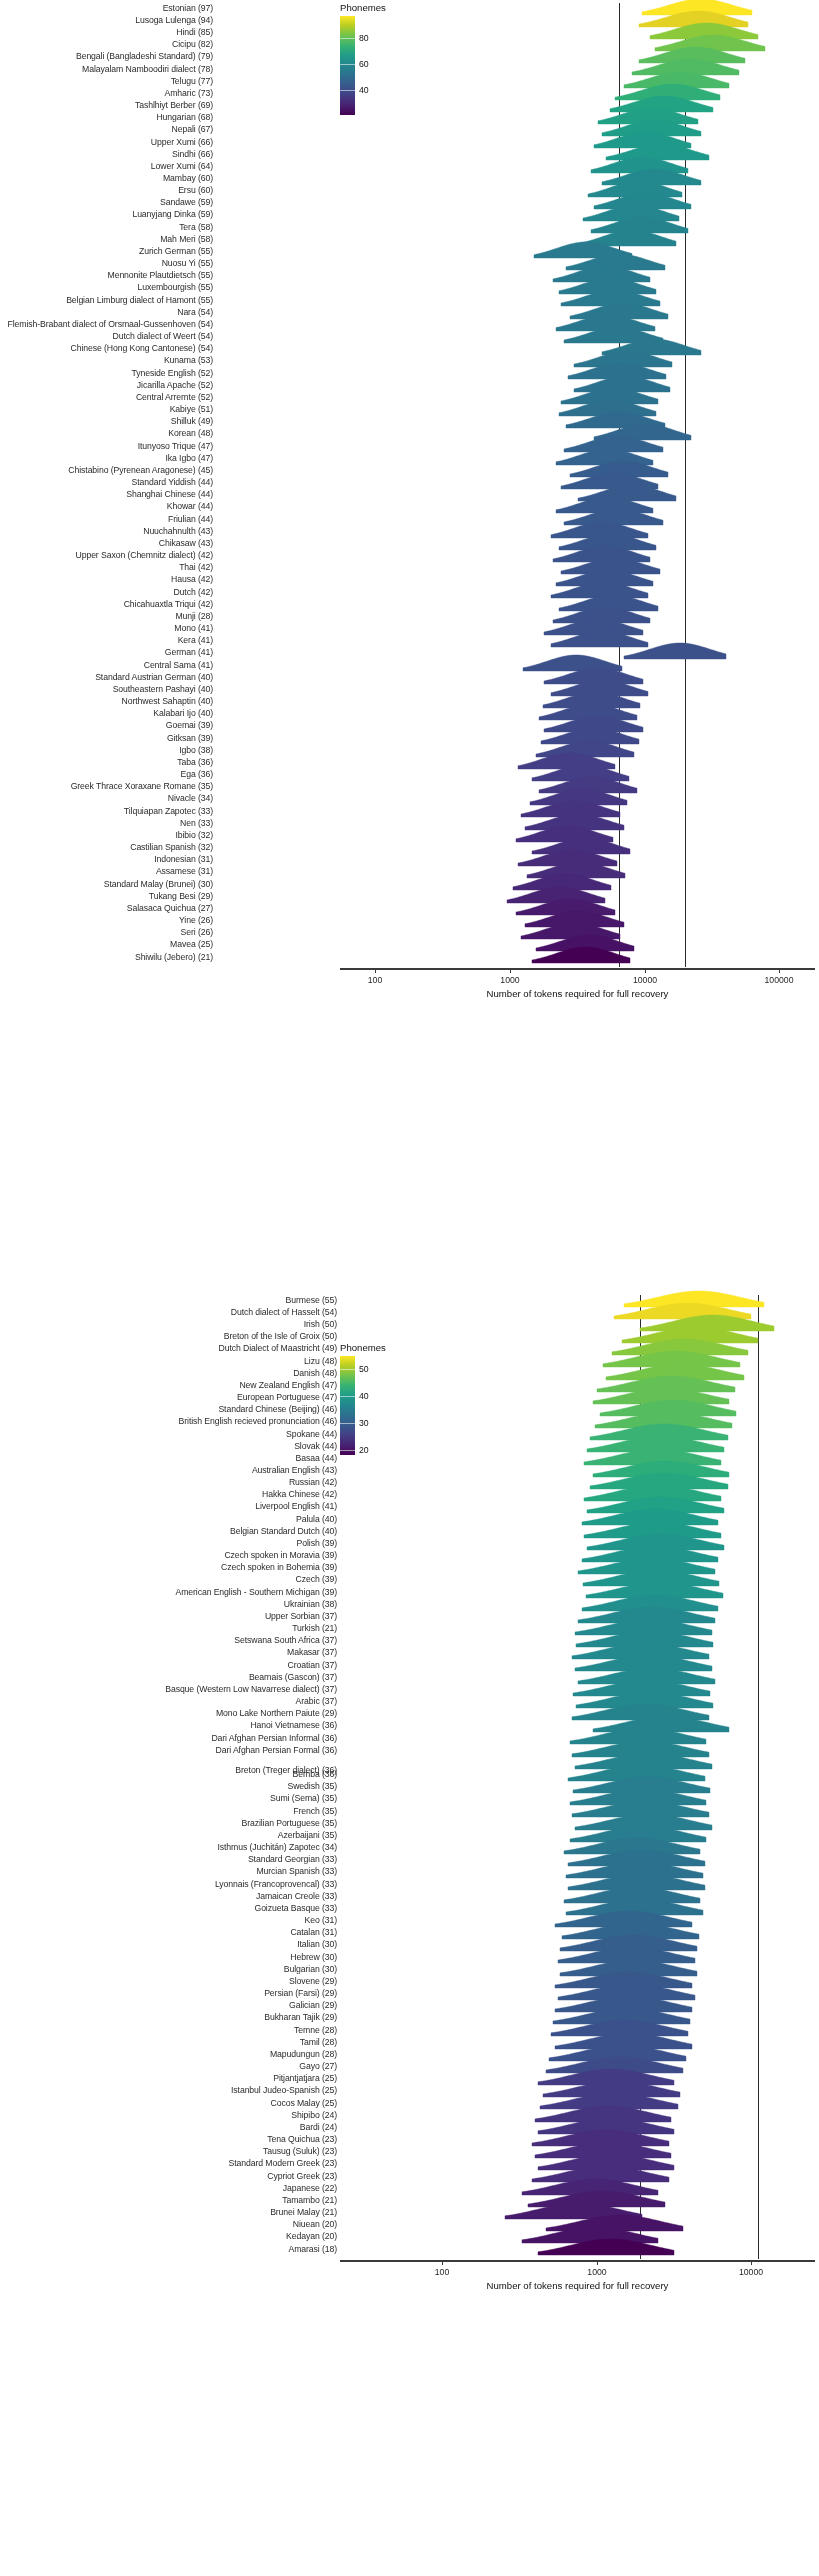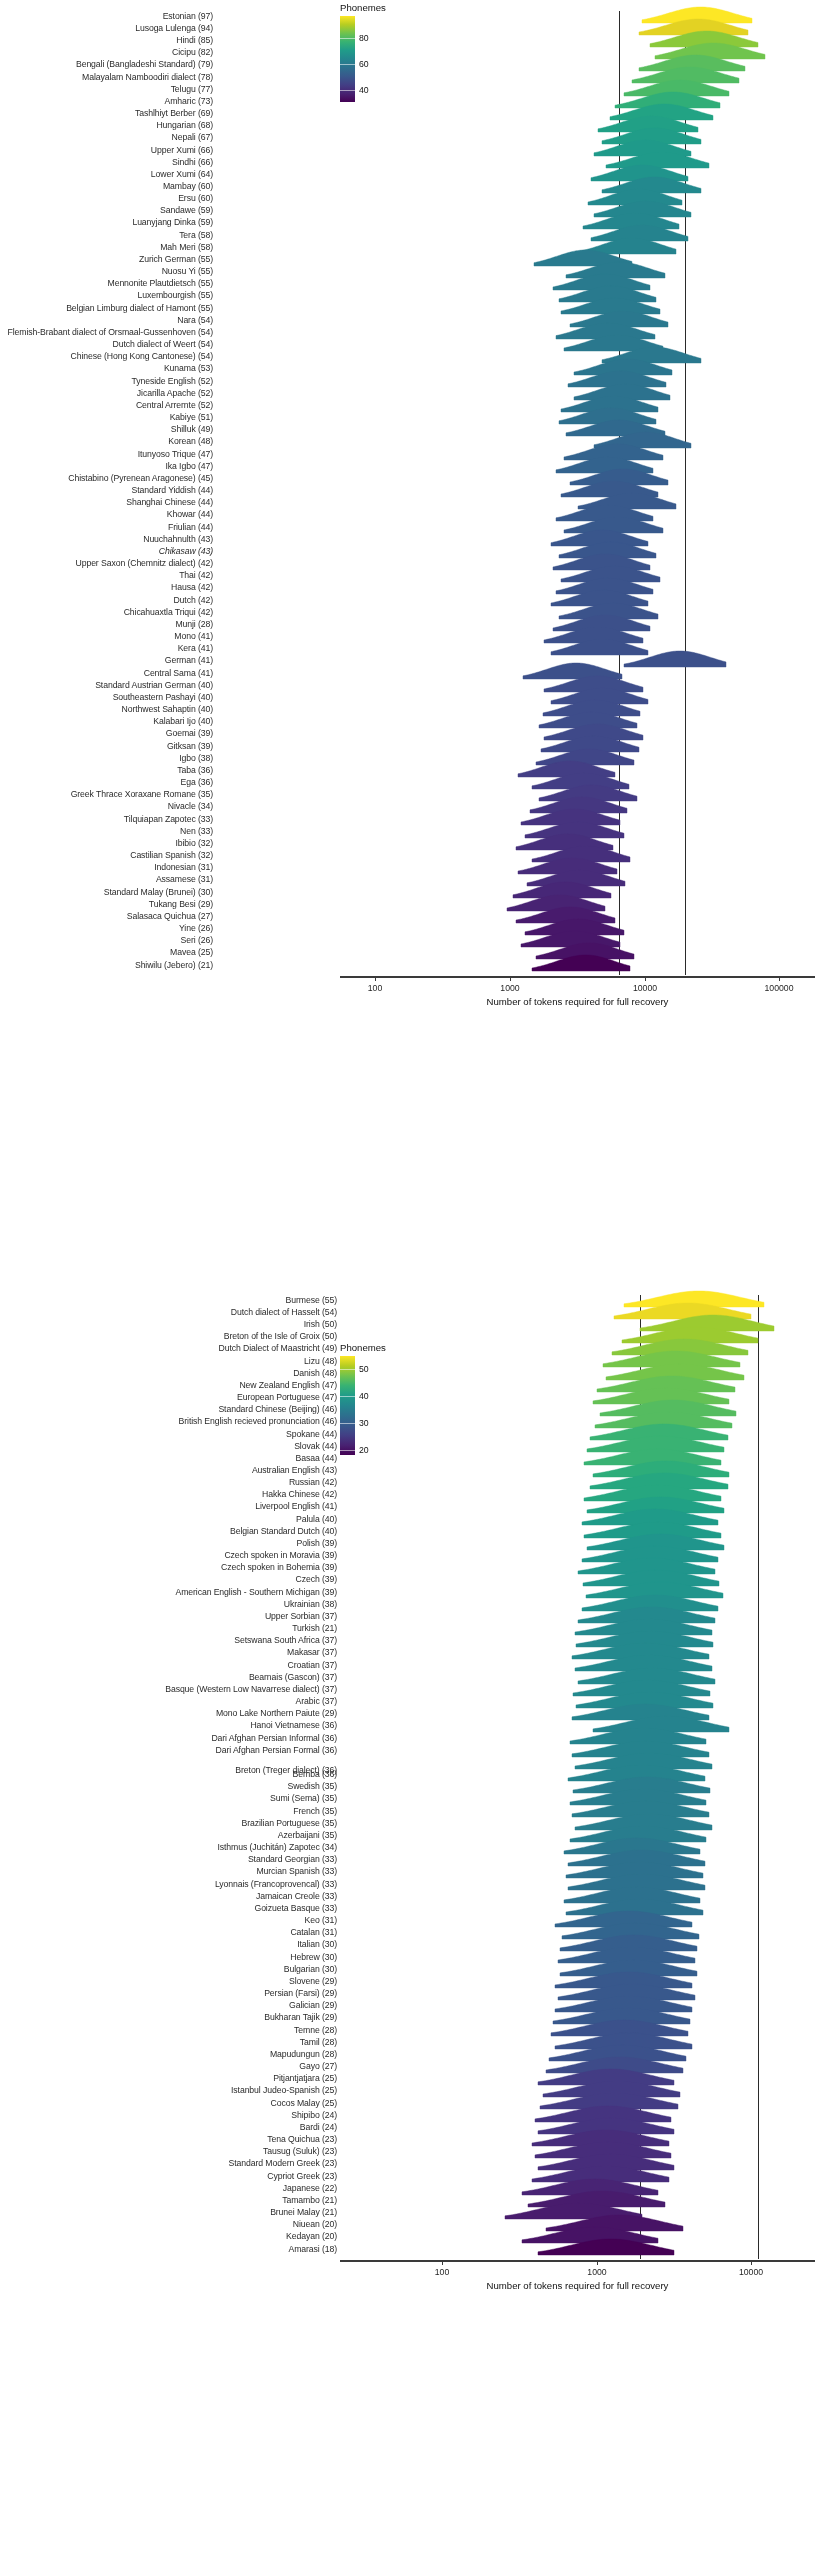--- a/index.html
+++ b/index.html
@@ -24,21 +24,21 @@
   .cbar{position:relative;width:14.6px;border:0;}
   .cbar-tick-label{position:absolute;font-size:8.7px;color:#111;left:19px;transform:translateY(-50%);white-space:nowrap;}
   .cbar-tickmark{position:absolute;left:0;width:14.6px;height:0.6px;background:rgba(255,255,255,.55);}
 </style>
 </head>
 <body>
 
 <div class="figure">
 
   <div class="panel" id="panel1" style="position:absolute;left:0;top:0;width:820px;height:1284px;">
-    <div class="plot-area" id="p1-plot" style="position:absolute;left:0;top:8px;width:696px;height:1284px;">
+    <div class="plot-area" id="p1-plot" style="position:absolute;left:0;top:0;width:696px;height:1284px;">
         <div class="vline" style="left: 619px; top: 3.4px; height: 964px;"></div>
         <div class="vline" style="left: 685px; top: 3.4px; height: 964px;"></div>
         <div class="row-label" style="top: 1.7px; right: 483px;">Estonian (97)</div>
         <div class="ridge-holder" style="left: 642px; top: -2.5px; width: 110px; height: 17px;">
           <svg class="ridge-svg" width="110" height="17" viewBox="0 0 194.9580642124822 30" preserveAspectRatio="none">
             <path d="M0,30 L0.00,24.39 L2.79,23.89 L5.57,23.36 L8.36,22.80 L11.14,22.21 L13.93,21.59 L16.71,20.95 L19.50,20.28 L22.28,19.58 L25.07,18.86 L27.85,18.12 L30.64,17.36 L33.42,16.58 L36.21,15.78 L38.99,14.97 L41.78,14.16 L44.56,13.33 L47.35,12.51 L50.13,11.69 L52.92,10.87 L55.70,10.06 L58.49,9.27 L61.27,8.49 L64.06,7.74 L66.84,7.02 L69.63,6.32 L72.41,5.67 L75.20,5.05 L77.98,4.47 L80.77,3.94 L83.55,3.46 L86.34,3.04 L89.12,2.67 L91.91,2.36 L94.69,2.12 L97.48,1.93 L100.26,1.81 L103.05,1.75 L105.83,1.76 L108.62,1.83 L111.40,1.97 L114.19,2.17 L116.97,2.44 L119.76,2.76 L122.55,3.15 L125.33,3.58 L128.12,4.07 L130.90,4.61 L133.69,5.20 L136.47,5.83 L139.26,6.49 L142.04,7.20 L144.83,7.93 L147.61,8.68 L150.40,9.46 L153.18,10.25 L155.97,11.06 L158.75,11.88 L161.54,12.70 L164.32,13.52 L167.11,14.34 L169.89,15.15 L172.68,15.95 L175.46,16.74 L178.25,17.52 L181.03,18.27 L183.82,19.01 L186.60,19.72 L189.39,20.41 L192.17,21.07 L194.96,21.71 L194.9580642124822,30 Z" fill="rgb(253,231,37)" stroke="rgb(253,231,37)" stroke-width="0.8"></path>
           </svg>
         </div>
         <div class="row-label" style="top: 14px; right: 483px;">Lusoga Lulenga (94)</div>
         <div class="ridge-holder" style="left: 639px; top: 9.7px; width: 109px; height: 17px;">
@@ -291,21 +291,21 @@
           <svg class="ridge-svg" width="99" height="17" viewBox="0 0 175.26901129918974 30" preserveAspectRatio="none">
             <path d="M0,30 L0.00,24.56 L2.50,24.07 L5.01,23.55 L7.51,23.00 L10.02,22.42 L12.52,21.81 L15.02,21.18 L17.53,20.52 L20.03,19.83 L22.53,19.12 L25.04,18.38 L27.54,17.62 L30.05,16.85 L32.55,16.06 L35.05,15.26 L37.56,14.44 L40.06,13.62 L42.57,12.80 L45.07,11.97 L47.57,11.15 L50.08,10.34 L52.58,9.54 L55.08,8.76 L57.59,8.00 L60.09,7.27 L62.60,6.56 L65.10,5.89 L67.60,5.26 L70.11,4.67 L72.61,4.12 L75.12,3.63 L77.62,3.18 L80.12,2.79 L82.63,2.46 L85.13,2.20 L87.63,1.99 L90.14,1.84 L92.64,1.77 L95.15,1.75 L97.65,1.80 L100.15,1.92 L102.66,2.10 L105.16,2.34 L107.67,2.64 L110.17,3.01 L112.67,3.42 L115.18,3.90 L117.68,4.42 L120.18,4.99 L122.69,5.60 L125.19,6.26 L127.70,6.95 L130.20,7.67 L132.70,8.42 L135.21,9.19 L137.71,9.98 L140.22,10.78 L142.72,11.59 L145.22,12.41 L147.73,13.23 L150.23,14.05 L152.73,14.87 L155.24,15.68 L157.74,16.47 L160.25,17.25 L162.75,18.01 L165.25,18.75 L167.76,19.48 L170.26,20.17 L172.77,20.84 L175.27,21.49 L175.26901129918974,30 Z" fill="rgb(56,89,140)" stroke="rgb(56,89,140)" stroke-width="0.8"></path>
           </svg>
         </div>
         <div class="row-label" style="top: 525px; right: 483px;">Nuuchahnulth (43)</div>
         <div class="ridge-holder" style="left: 551px; top: 521px; width: 97px; height: 17px;">
           <svg class="ridge-svg" width="97" height="17" viewBox="0 0 172.34118586207637 30" preserveAspectRatio="none">
             <path d="M0,30 L0.00,24.22 L2.46,23.71 L4.92,23.16 L7.39,22.60 L9.85,22.00 L12.31,21.37 L14.77,20.72 L17.23,20.04 L19.70,19.33 L22.16,18.60 L24.62,17.85 L27.08,17.08 L29.54,16.30 L32.01,15.50 L34.47,14.69 L36.93,13.87 L39.39,13.04 L41.85,12.22 L44.32,11.40 L46.78,10.58 L49.24,9.78 L51.70,8.99 L54.16,8.23 L56.63,7.48 L59.09,6.77 L61.55,6.09 L64.01,5.44 L66.47,4.84 L68.94,4.28 L71.40,3.77 L73.86,3.31 L76.32,2.90 L78.78,2.56 L81.25,2.27 L83.71,2.04 L86.17,1.88 L88.63,1.78 L91.09,1.75 L93.56,1.78 L96.02,1.88 L98.48,2.04 L100.94,2.26 L103.40,2.55 L105.87,2.89 L108.33,3.29 L110.79,3.75 L113.25,4.26 L115.71,4.81 L118.18,5.42 L120.64,6.06 L123.10,6.74 L125.56,7.45 L128.02,8.19 L130.49,8.95 L132.95,9.74 L135.41,10.54 L137.87,11.35 L140.33,12.17 L142.80,12.99 L145.26,13.81 L147.72,14.63 L150.18,15.44 L152.65,16.23 L155.11,17.02 L157.57,17.79 L160.03,18.53 L162.49,19.26 L164.96,19.97 L167.42,20.65 L169.88,21.30 L172.34,21.93 L172.34118586207637,30 Z" fill="rgb(57,86,140)" stroke="rgb(57,86,140)" stroke-width="0.8"></path>
           </svg>
         </div>
-        <div class="row-label" style="top: 537px; right: 483px; font-style: italic;">Chikasaw (43)</div>
+        <div class="row-label" style="top: 537px; right: 483px;">Chikasaw (43)</div>
         <div class="ridge-holder" style="left: 559px; top: 533px; width: 97px; height: 17px;">
           <svg class="ridge-svg" width="97" height="17" viewBox="0 0 171.69363903317662 30" preserveAspectRatio="none">
             <path d="M0,30 L0.00,24.38 L2.45,23.88 L4.91,23.35 L7.36,22.79 L9.81,22.20 L12.26,21.58 L14.72,20.94 L17.17,20.27 L19.62,19.57 L22.07,18.85 L24.53,18.11 L26.98,17.34 L29.43,16.56 L31.89,15.77 L34.34,14.96 L36.79,14.14 L39.24,13.32 L41.70,12.49 L44.15,11.67 L46.60,10.85 L49.06,10.05 L51.51,9.25 L53.96,8.48 L56.41,7.73 L58.87,7.00 L61.32,6.31 L63.77,5.65 L66.22,5.04 L68.68,4.46 L71.13,3.93 L73.58,3.46 L76.04,3.03 L78.49,2.67 L80.94,2.36 L83.39,2.11 L85.85,1.93 L88.30,1.81 L90.75,1.75 L93.21,1.76 L95.66,1.84 L98.11,1.98 L100.56,2.18 L103.02,2.44 L105.47,2.77 L107.92,3.15 L110.37,3.59 L112.83,4.08 L115.28,4.62 L117.73,5.21 L120.19,5.84 L122.64,6.51 L125.09,7.21 L127.54,7.94 L130.00,8.70 L132.45,9.47 L134.90,10.27 L137.35,11.08 L139.81,11.89 L142.26,12.71 L144.71,13.54 L147.17,14.35 L149.62,15.17 L152.07,15.97 L154.52,16.76 L156.98,17.53 L159.43,18.29 L161.88,19.02 L164.34,19.73 L166.79,20.42 L169.24,21.08 L171.69,21.72 L171.69363903317662,30 Z" fill="rgb(57,86,140)" stroke="rgb(57,86,140)" stroke-width="0.8"></path>
           </svg>
         </div>
         <div class="row-label" style="top: 549px; right: 483px;">Upper Saxon (Chemnitz dialect) (42)</div>
         <div class="ridge-holder" style="left: 553px; top: 545px; width: 97px; height: 17px;">
           <svg class="ridge-svg" width="97" height="17" viewBox="0 0 172.10524721404272 30" preserveAspectRatio="none">
             <path d="M0,30 L0.00,24.56 L2.46,24.07 L4.92,23.55 L7.38,23.00 L9.83,22.43 L12.29,21.82 L14.75,21.19 L17.21,20.52 L19.67,19.84 L22.13,19.12 L24.59,18.39 L27.05,17.63 L29.50,16.86 L31.96,16.07 L34.42,15.27 L36.88,14.45 L39.34,13.63 L41.80,12.81 L44.26,11.98 L46.71,11.16 L49.17,10.35 L51.63,9.55 L54.09,8.77 L56.55,8.01 L59.01,7.28 L61.47,6.57 L63.92,5.90 L66.38,5.27 L68.84,4.67 L71.30,4.13 L73.76,3.63 L76.22,3.19 L78.68,2.80 L81.14,2.47 L83.59,2.20 L86.05,1.99 L88.51,1.85 L90.97,1.77 L93.43,1.75 L95.89,1.80 L98.35,1.92 L100.80,2.09 L103.26,2.34 L105.72,2.64 L108.18,3.00 L110.64,3.42 L113.10,3.89 L115.56,4.41 L118.02,4.98 L120.47,5.60 L122.93,6.25 L125.39,6.94 L127.85,7.66 L130.31,8.41 L132.77,9.18 L135.23,9.97 L137.68,10.77 L140.14,11.58 L142.60,12.40 L145.06,13.22 L147.52,14.04 L149.98,14.86 L152.44,15.67 L154.89,16.46 L157.35,17.24 L159.81,18.00 L162.27,18.75 L164.73,19.47 L167.19,20.16 L169.65,20.84 L172.11,21.48 L172.10524721404272,30 Z" fill="rgb(59,83,139)" stroke="rgb(59,83,139)" stroke-width="0.8"></path>
           </svg>
@@ -514,21 +514,21 @@
         <div class="tick" style="left: 510px; top: 969px;"></div>
         <div class="tick-label" style="left: 510px; top: 975px;">1000</div>
         <div class="tick" style="left: 645px; top: 969px;"></div>
         <div class="tick-label" style="left: 645px; top: 975px;">10000</div>
         <div class="tick" style="left: 779px; top: 969px;"></div>
         <div class="tick-label" style="left: 779px; top: 975px;">100000</div>
         <div class="axis-title" style="left: 340px; width: 475px; top: 988px;">Number of tokens required for full recovery</div>
       </div>
     <div class="legend" id="p1-legend" style="left:340px;top:2.3px;">
       <div class="legend-title">Phonemes</div>
-      <div class="cbar" id="p1-cbar" style="height: 86px; background: linear-gradient(rgb(253, 231, 37) 0%, rgb(182, 205, 34) 10%, rgb(111, 195, 78) 20%, rgb(55, 178, 115) 30%, rgb(32, 156, 137) 40%, rgb(36, 134, 142) 50%, rgb(45, 112, 142) 60%, rgb(56, 89, 140) 70%, rgb(66, 63, 133) 80%, rgb(72, 34, 114) 90%, rgb(68, 1, 84) 100%);">
+      <div class="cbar" id="p1-cbar" style="height: 99px; background: linear-gradient(rgb(253, 231, 37) 0%, rgb(182, 205, 34) 10%, rgb(111, 195, 78) 20%, rgb(55, 178, 115) 30%, rgb(32, 156, 137) 40%, rgb(36, 134, 142) 50%, rgb(45, 112, 142) 60%, rgb(56, 89, 140) 70%, rgb(66, 63, 133) 80%, rgb(72, 34, 114) 90%, rgb(68, 1, 84) 100%);">
           <div class="cbar-tickmark" style="top: 22px;"></div>
           <div class="cbar-tick-label" style="top: 22px;">80</div>
           <div class="cbar-tickmark" style="top: 48px;"></div>
           <div class="cbar-tick-label" style="top: 48px;">60</div>
           <div class="cbar-tickmark" style="top: 74px;"></div>
           <div class="cbar-tick-label" style="top: 74px;">40</div>
         </div>
     </div>
   </div>
 

